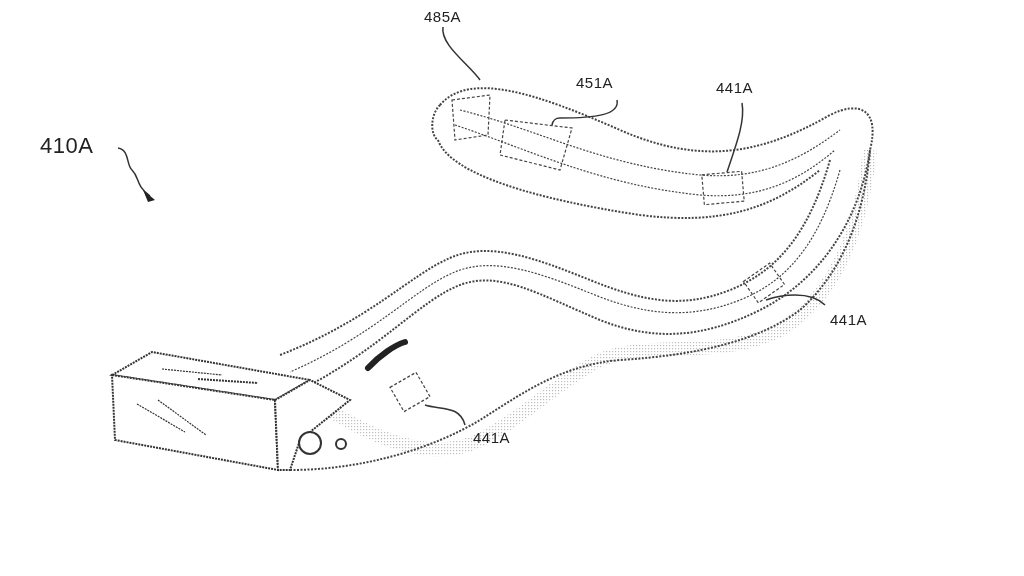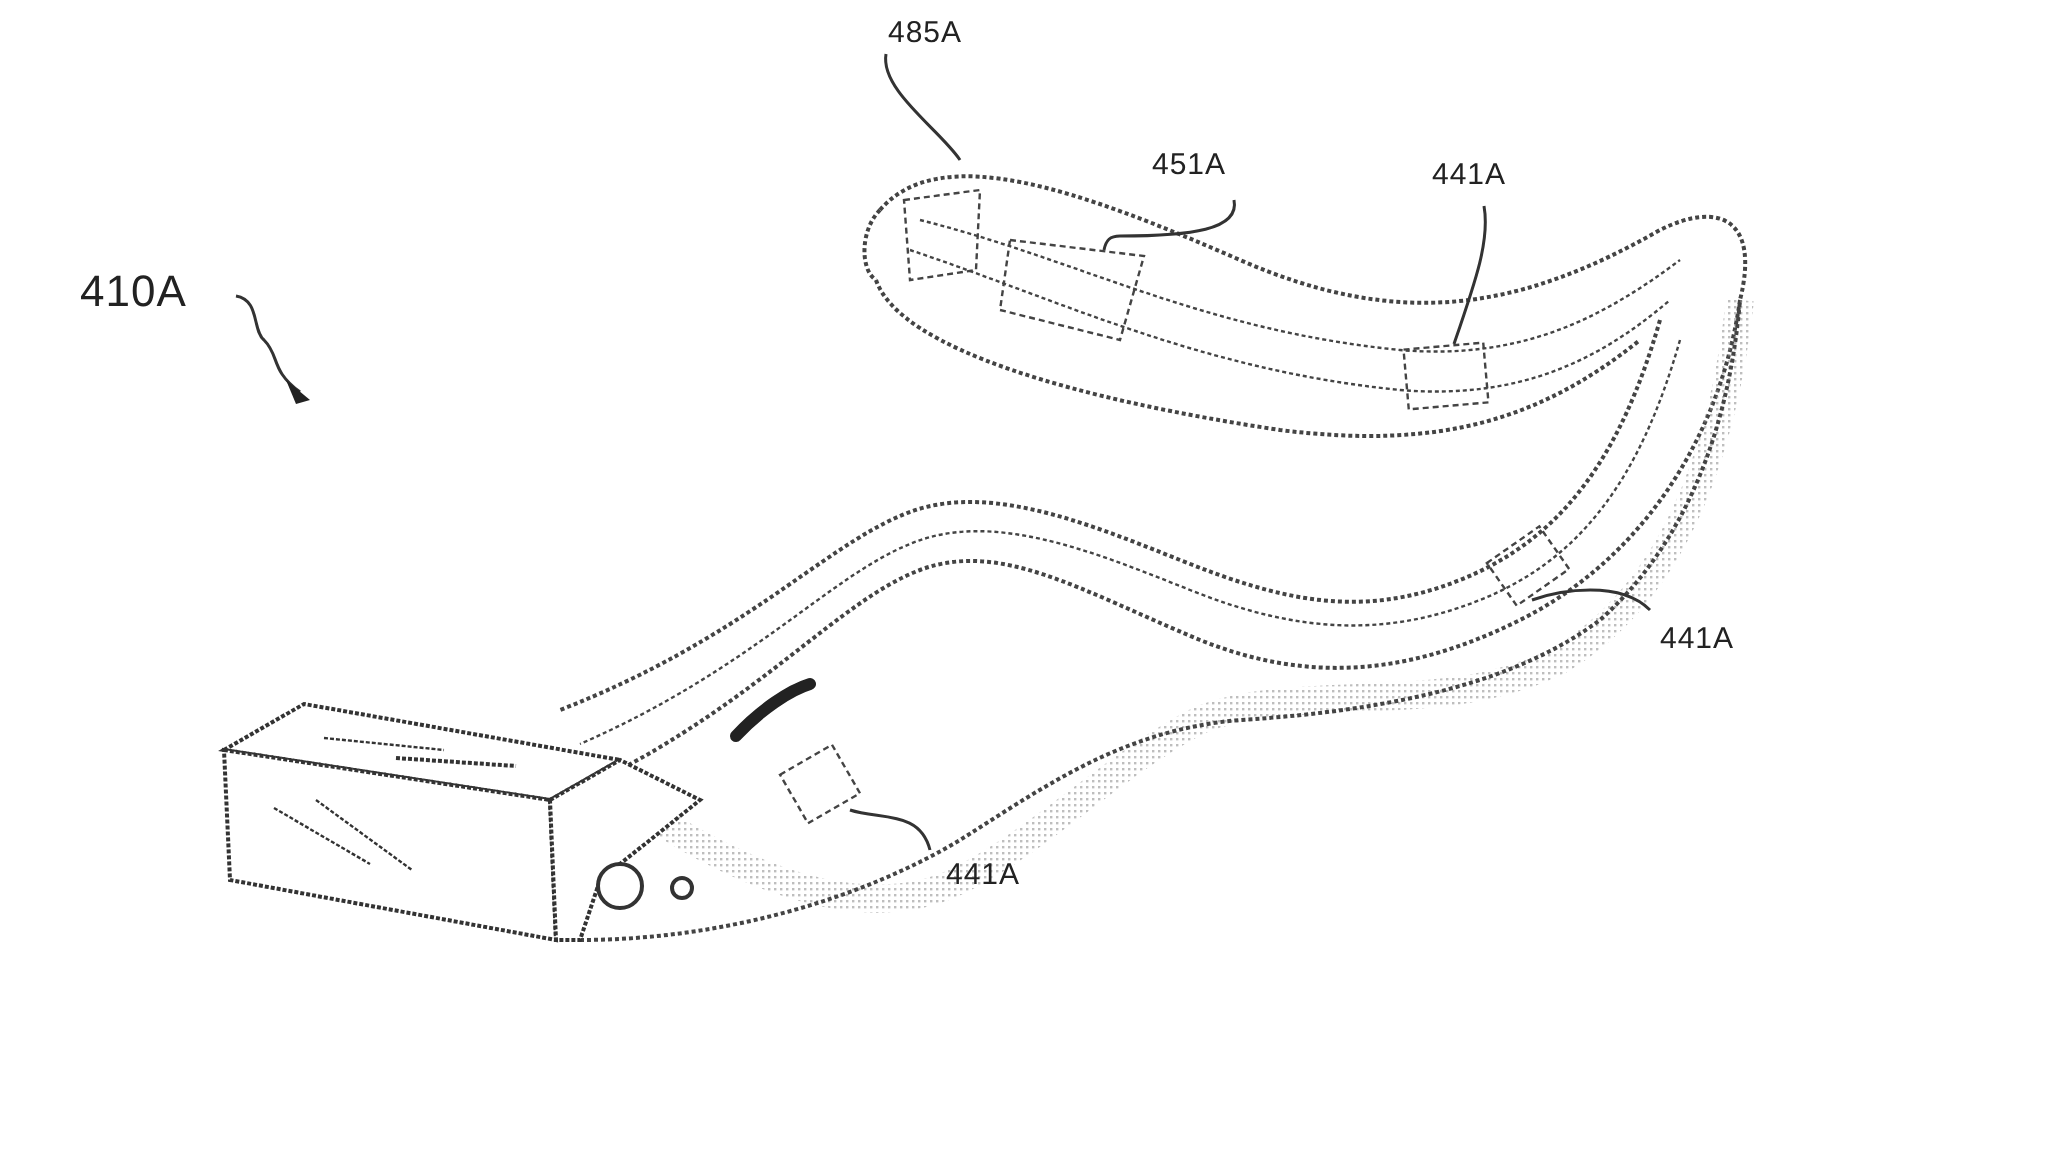--- a/index.html
+++ b/index.html
@@ -62,17 +62,17 @@
     <path d="M617,100 C620,115 595,118 560,118 C555,118 553,120 552,125"></path>
     <path d="M742,103 C745,120 738,140 727,172"></path>
     <path d="M766,300 C780,295 810,290 825,305"></path>
     <path d="M425,405 C440,410 460,405 465,425"></path>
     <path d="M118,148 C130,150 126,165 132,170 C140,178 135,185 150,196"></path>
   </g>
   <polygon points="143,190 155,200 148,202" fill="#222"></polygon>
 </svg>
 
 <div class="label big" style="left:40px;top:133px;">410A</div>
-<div class="label small" style="left:424px;top:8px;margin-left:20px;">485A</div>
+<div class="label small" style="left:424px;top:8px;">485A</div>
 <div class="label small" style="left:576px;top:74px;">451A</div>
 <div class="label small" style="left:716px;top:79px;">441A</div>
 <div class="label small" style="left:830px;top:311px;">441A</div>
 <div class="label small" style="left:473px;top:429px;">441A</div>
 
 </body></html>

